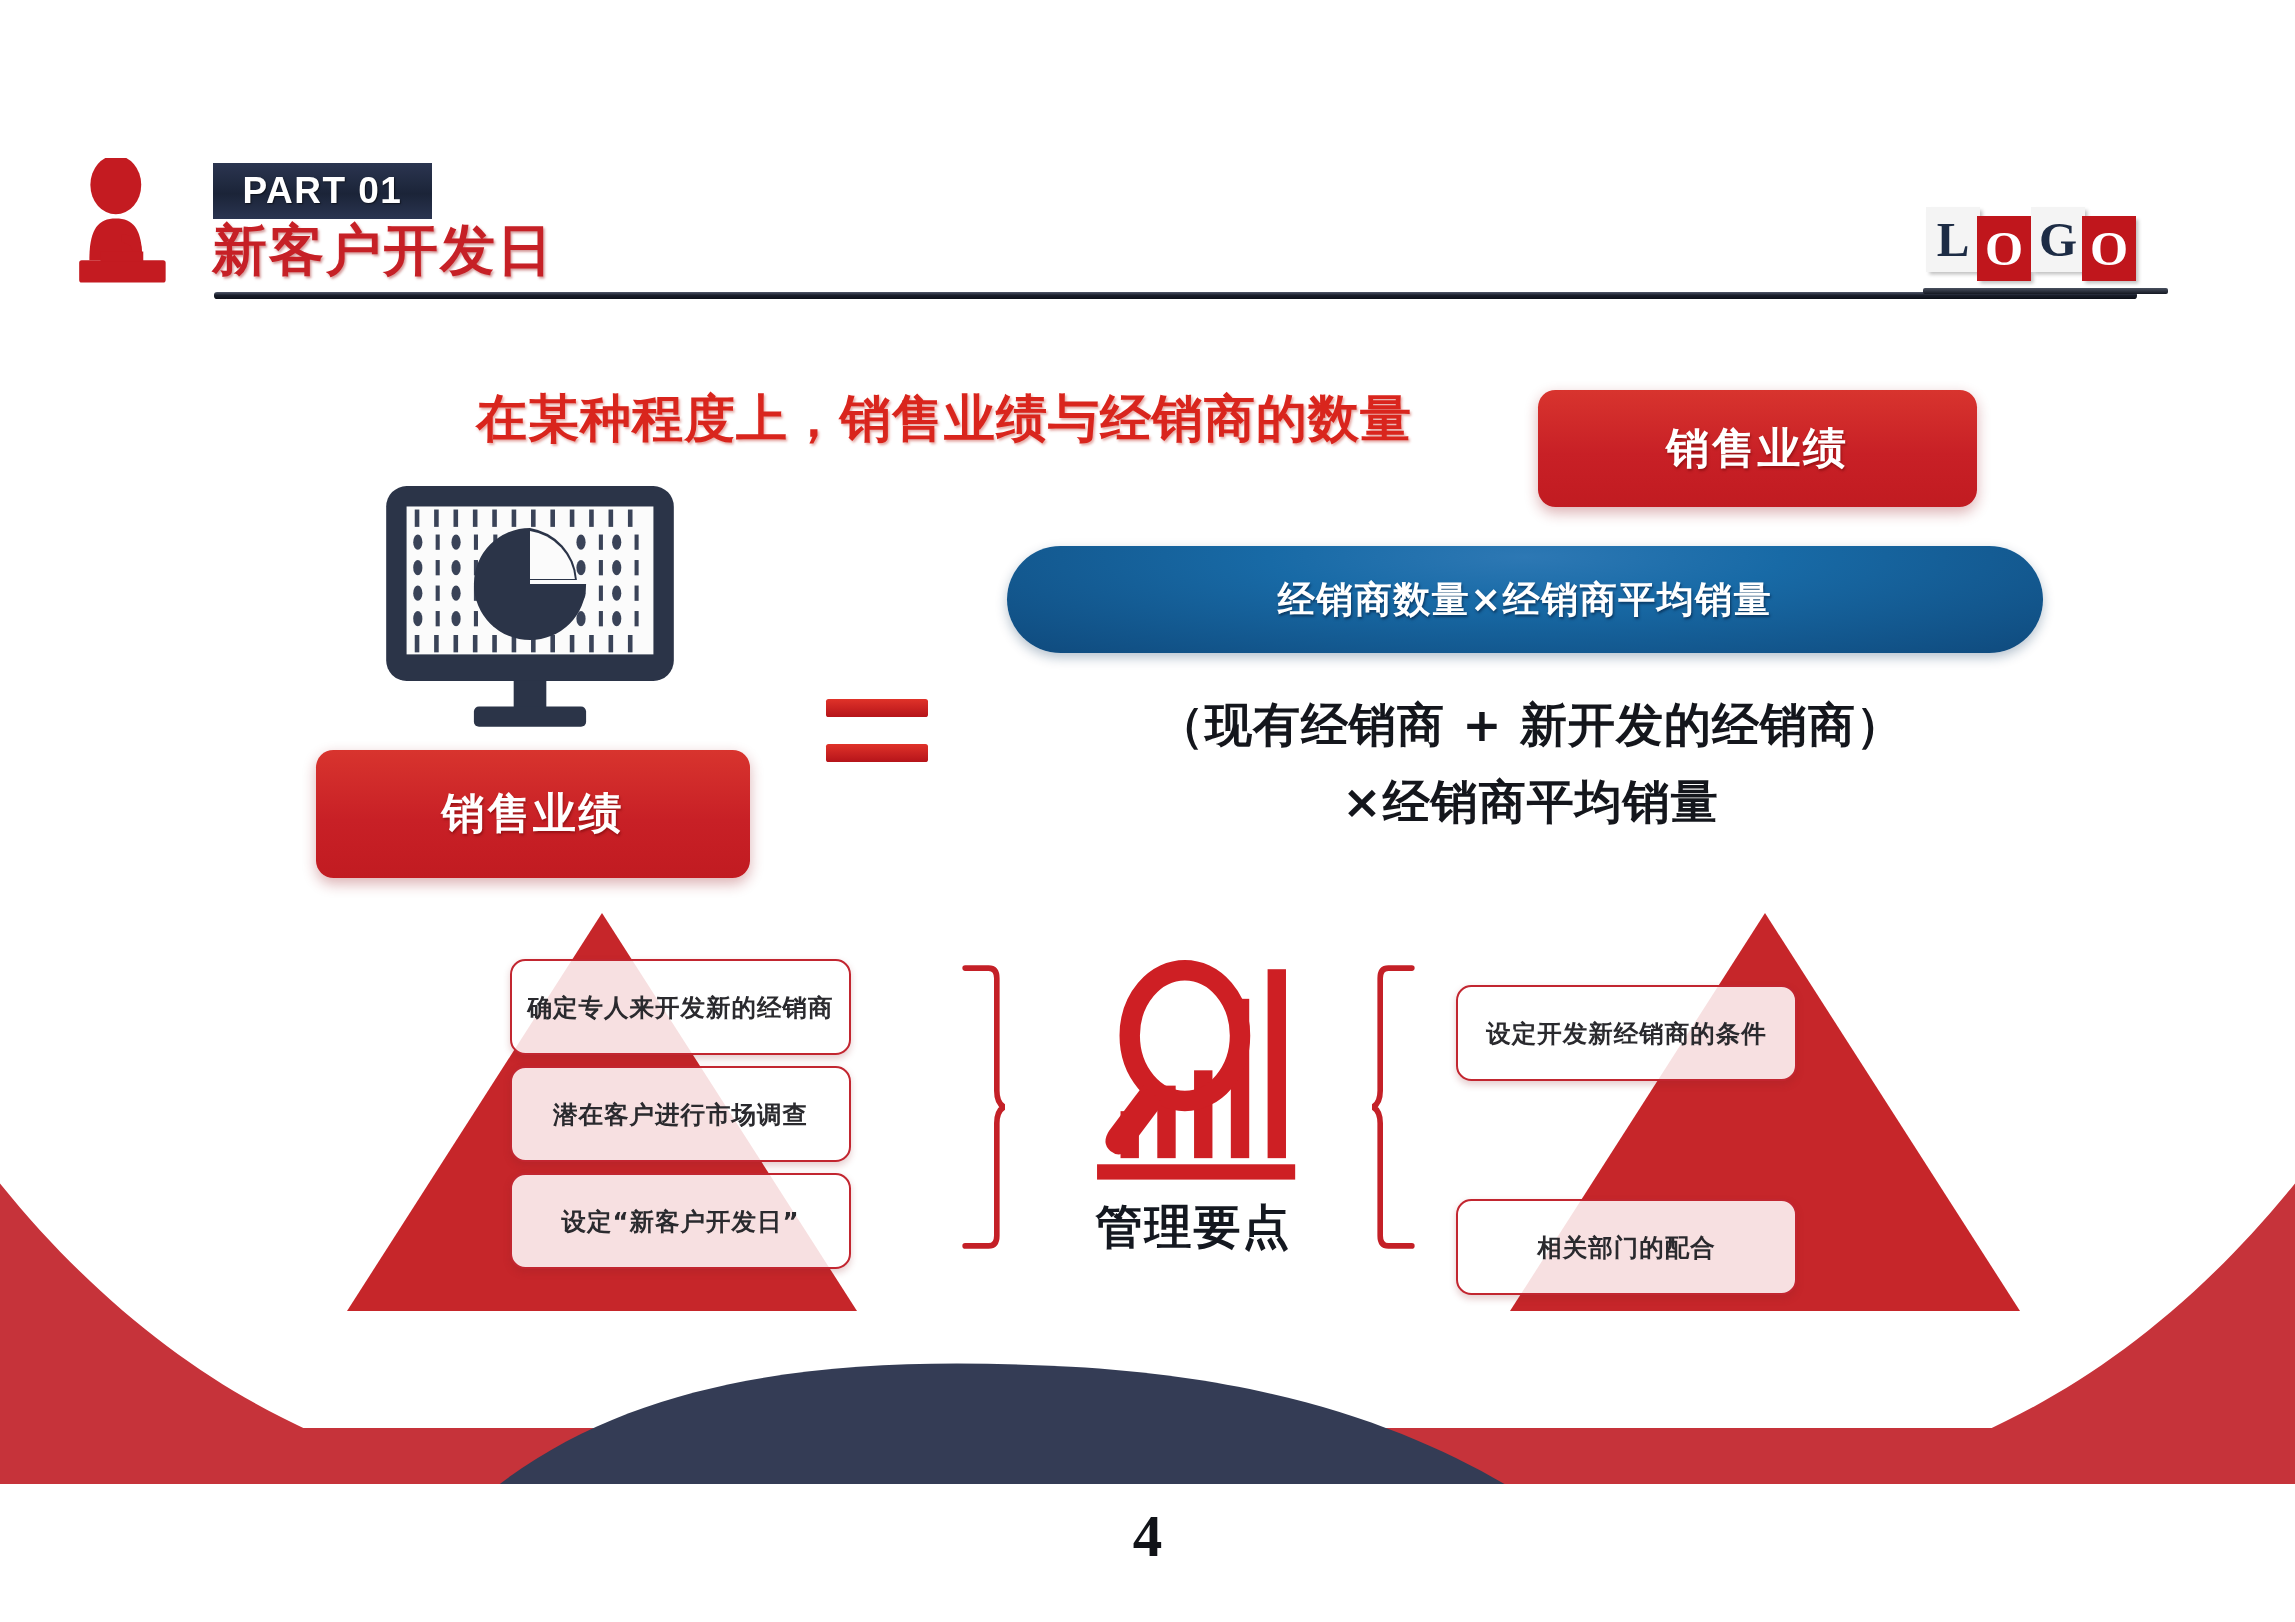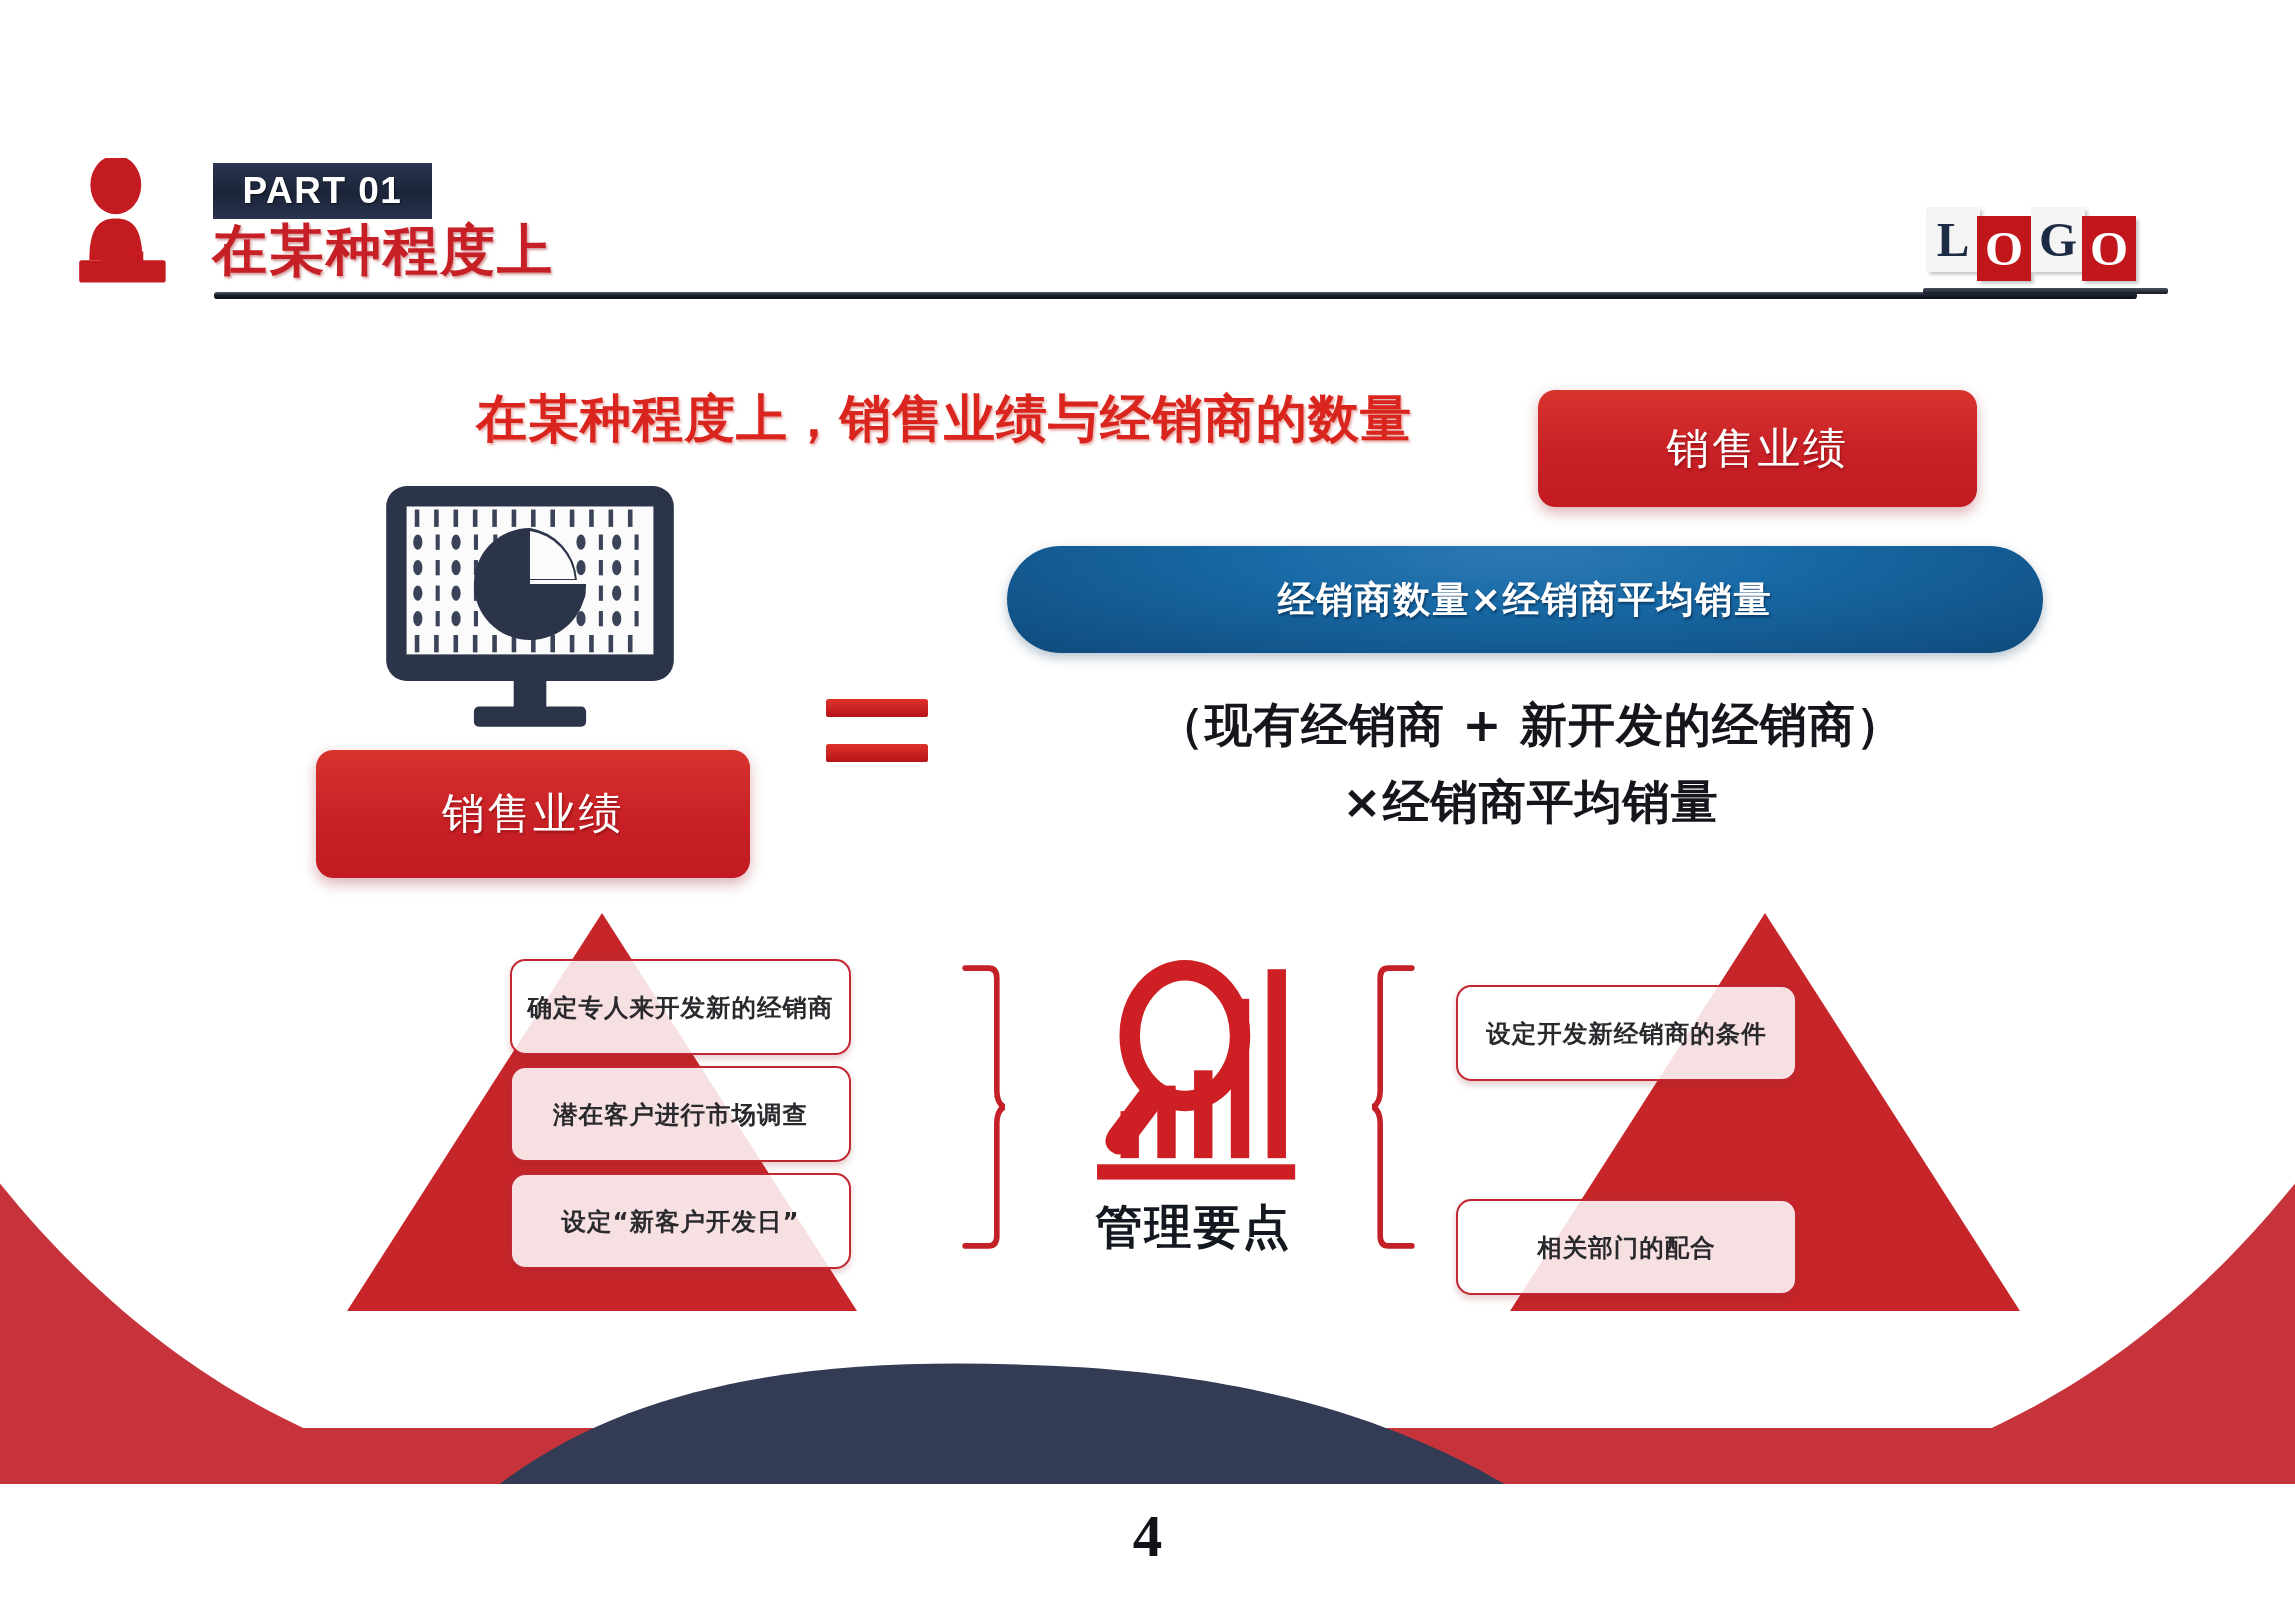--- a/index.html
+++ b/index.html
@@ -72,21 +72,21 @@
 
   
   .redbox{
     position:absolute;
     background:linear-gradient(180deg,#D8342E 0%,#C82026 55%,#C11B21 100%);
     border-radius:17.3px;
     display:flex;align-items:center;justify-content:center;
     box-shadow:0 5.1px 13.3px rgba(150,20,25,.32);
   }
   .redbox span{
-    color:#fff;font-size:43px;font-weight:normal;letter-spacing:2.6px;
+    color:#fff;font-size:43px;font-weight:bold;letter-spacing:2.6px;
     text-shadow:1px 1.5px 2.6px rgba(90,0,0,.45);
     font-family:"DejaVu Sans","Liberation Sans",sans-serif;
   }
   .redbox-top{left:1538px;top:390px;width:439px;height:117px;}
   .redbox-left{left:316px;top:750px;width:434px;height:128px;}
 
   .bluepill{
     position:absolute;left:1007px;top:546px;width:1036px;height:107px;
     background:radial-gradient(ellipse at 50% 10%,#2d78b4 0%,#186aa6 35%,#0f4a7d 100%);
     border-radius:54px/54px;
@@ -183,21 +183,21 @@
       <path d="M40 200 C40 140 56 118 92 118 C128 118 144 140 144 200 Z" fill="#C41B21"></path>
       <path d="M104 150 C140 150 148 170 140 196 C136 208 124 210 120 200 C128 182 126 168 104 166 Z" fill="#C41B21"></path>
       <rect x="20" y="200" width="170" height="44" rx="5" fill="#C41B21"></rect>
       <rect x="62" y="183" width="84" height="20" fill="#C41B21"></rect>
     </svg>
 
     <div class="part-badge">
       <span>PART 01</span>
     </div>
 
-    <div class="section-title">在某种程度上</div>
+    <div class="section-title">新客户开发日</div>
     <div class="title-rule"></div>
 
     <div class="logo">
       <div class="tile t1">L</div>
       <div class="tile t2">O</div>
       <div class="tile t3">G</div>
       <div class="tile t4">O</div>
       <div class="bar"></div>
     </div>
   </div>

